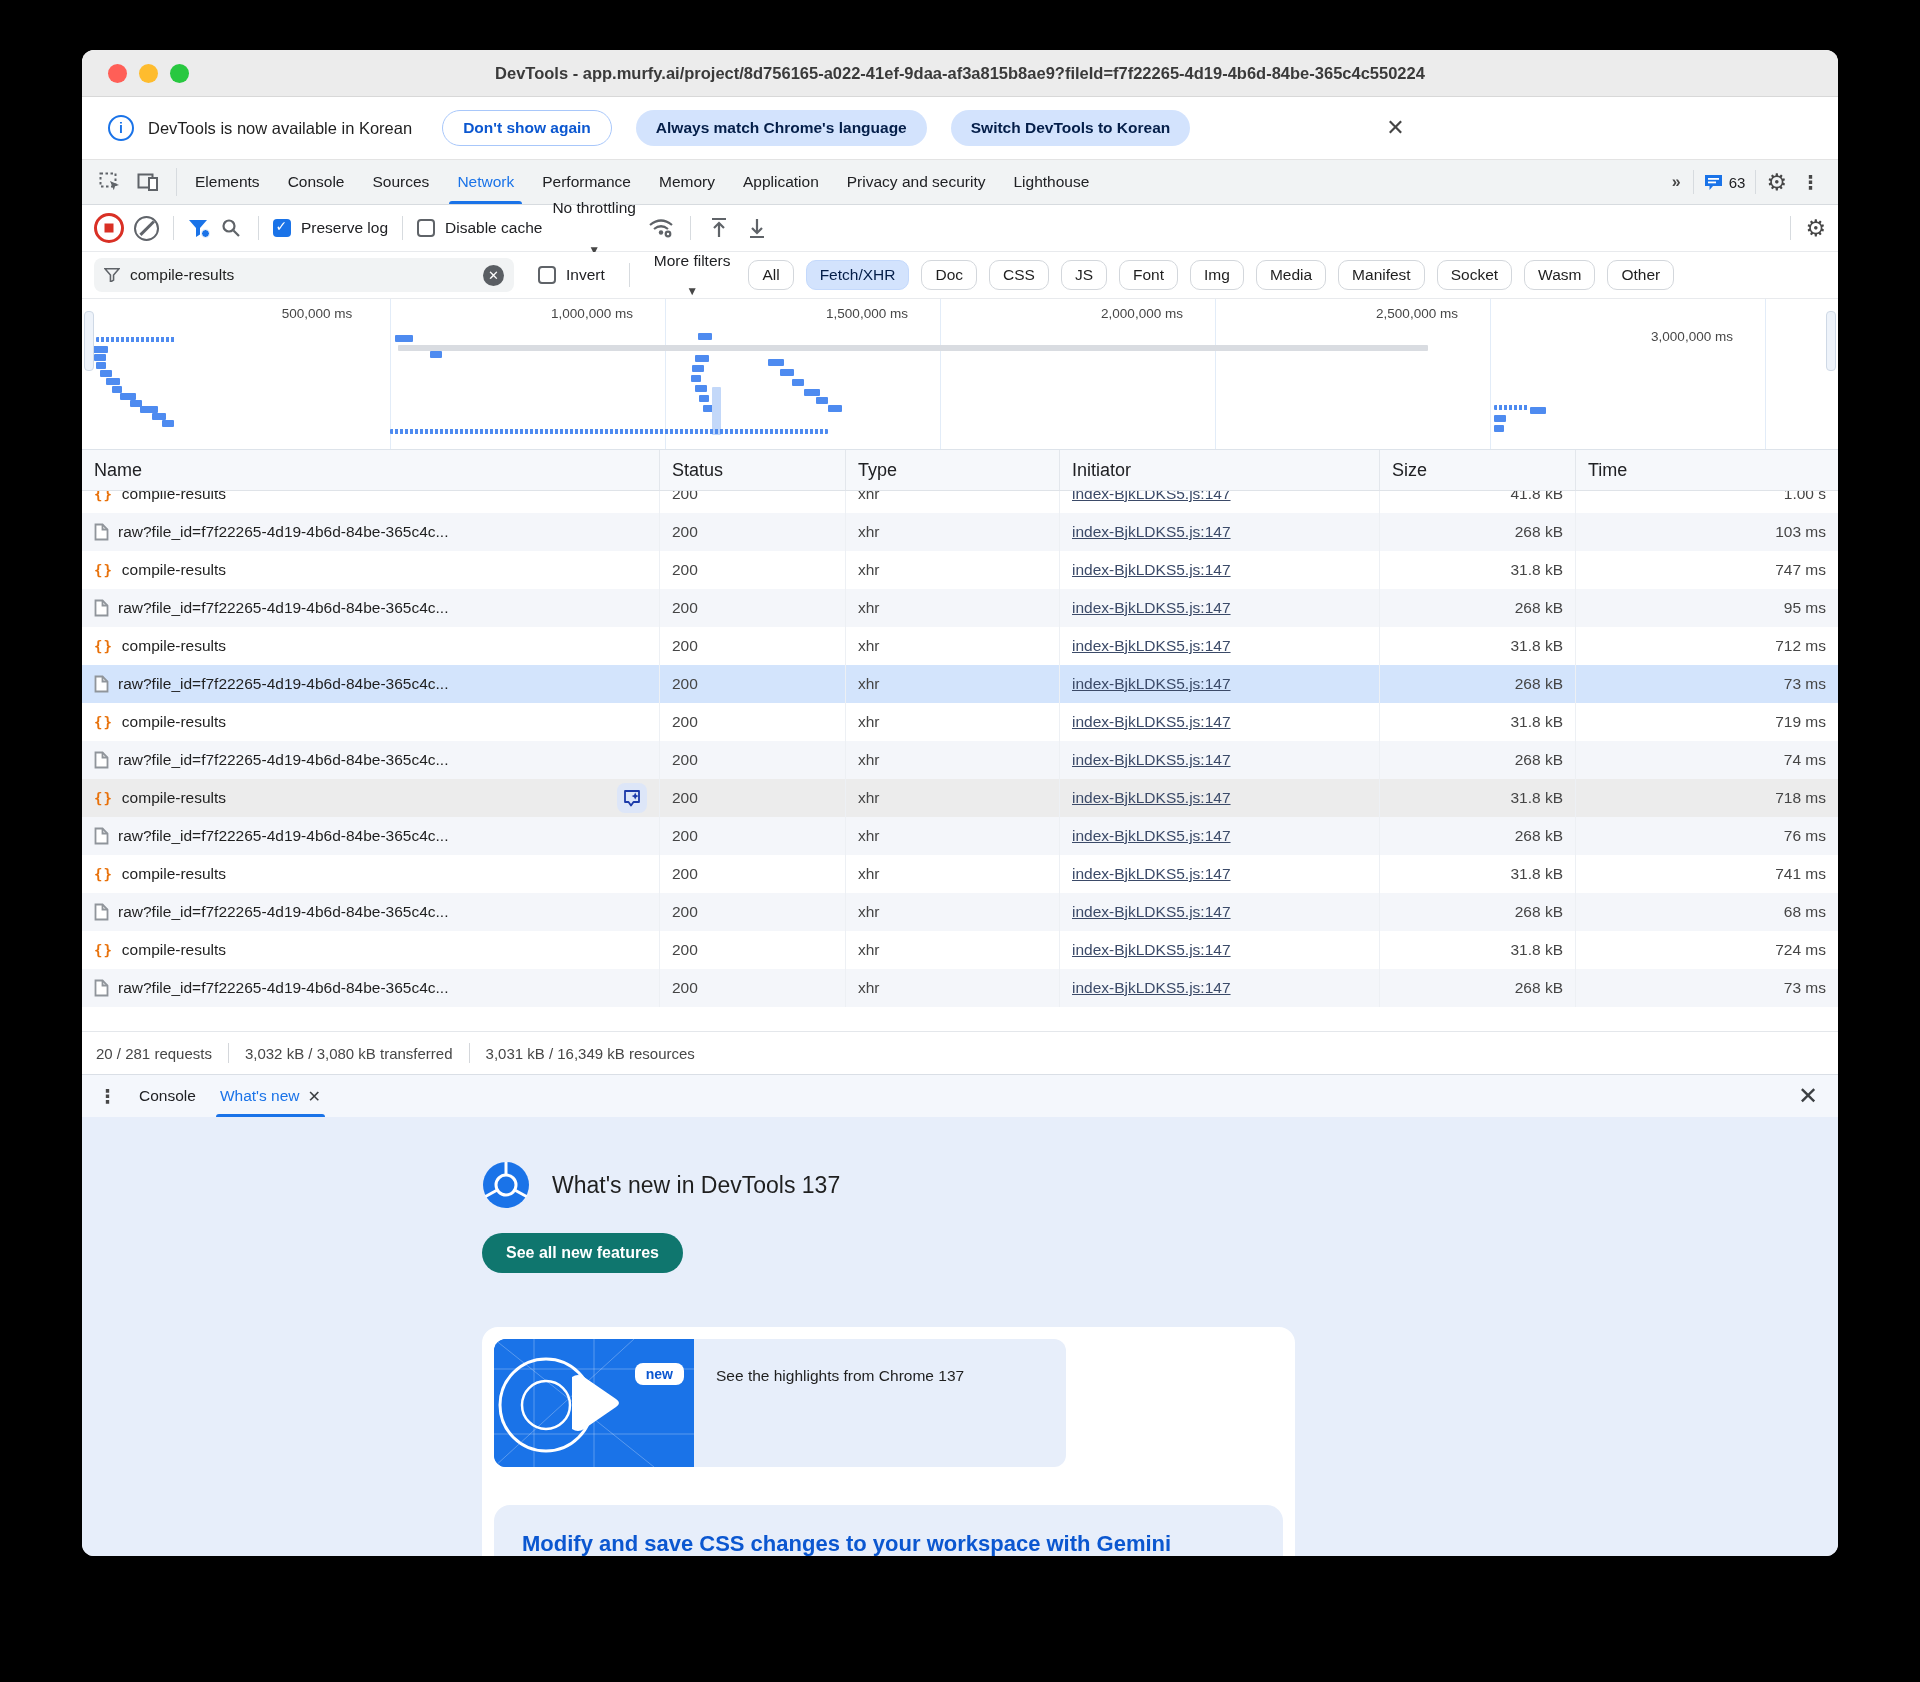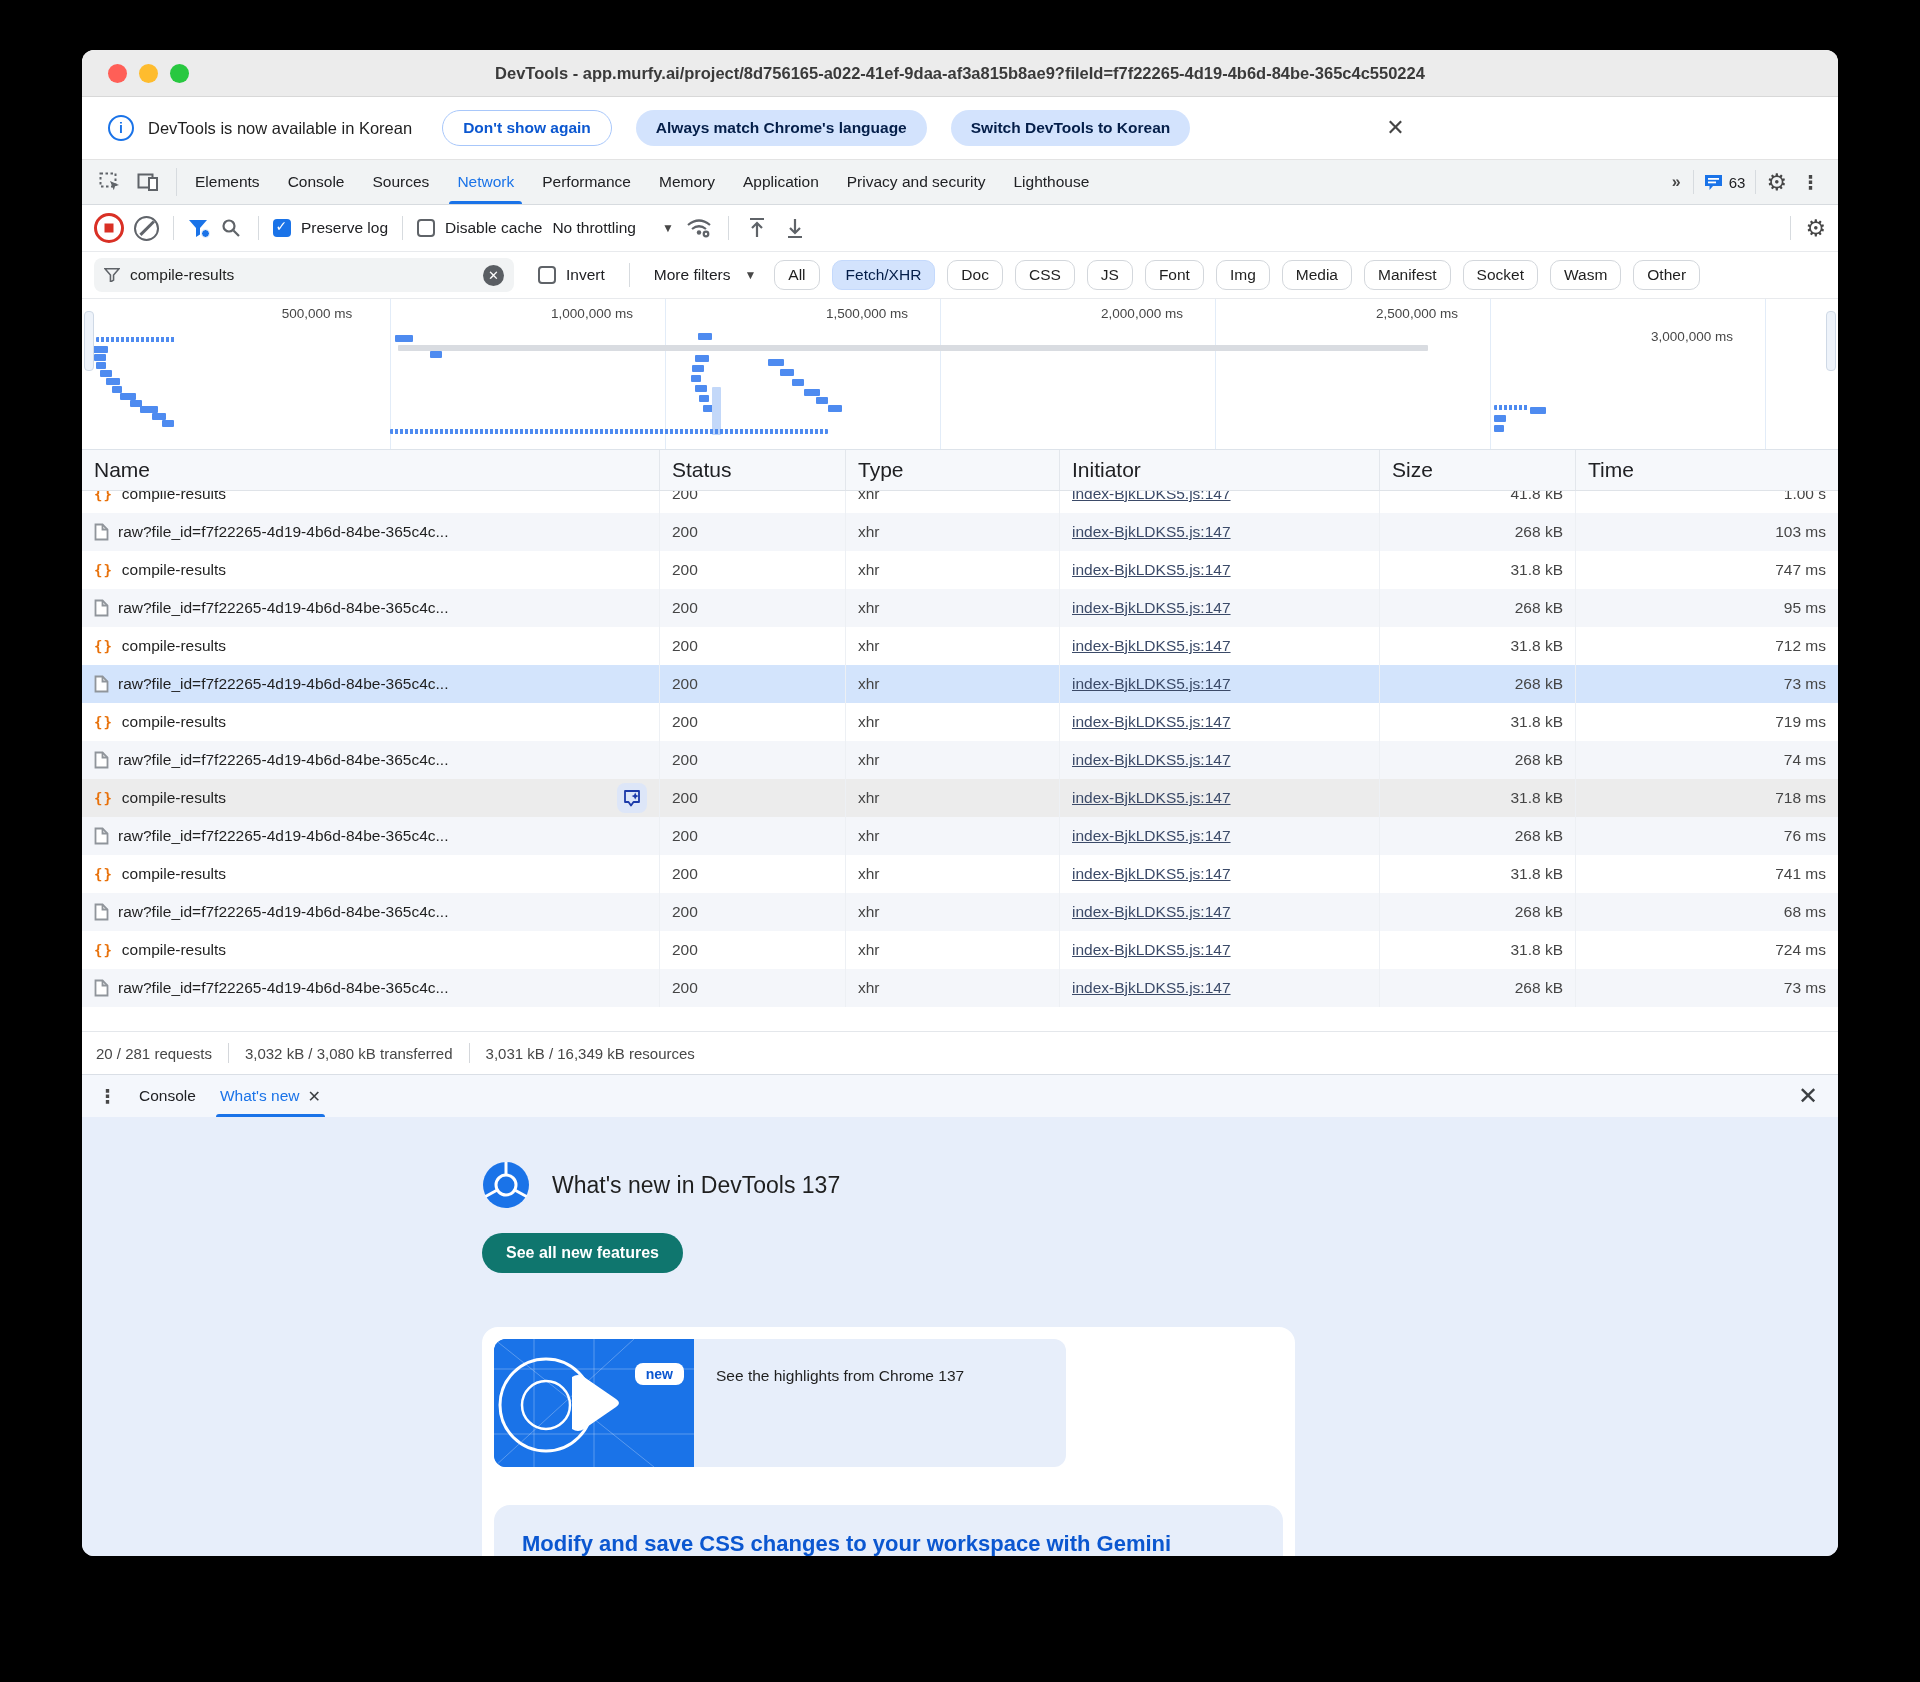--- a/index.html
+++ b/index.html
@@ -46,21 +46,21 @@
   .rec::after{content:"";position:absolute;left:50%;top:50%;width:9px;height:9px;transform:translate(-50%,-50%);background:#d93025;}
   .clear{width:21px;height:21px;border:2.5px solid #60646a;border-radius:50%;position:relative;cursor:pointer;flex:0 0 auto;}
   .clear::after{content:"";position:absolute;left:50%;top:50%;width:2.5px;height:19px;background:#60646a;transform:translate(-50%,-50%) rotate(45deg);}
   .funnel{position:relative;cursor:pointer;display:flex;flex:0 0 auto;}
   .funnel .dot{position:absolute;right:-2px;bottom:-1px;width:7px;height:7px;border-radius:50%;background:#1a73e8;border:1.5px solid #fff;}
   .cb{width:18px;height:18px;border-radius:4px;flex:0 0 auto;cursor:pointer;position:relative;box-sizing:border-box;}
   .cb.checked{background:#1a73e8;}
   .cb.checked::after{content:"✓";position:absolute;color:#fff;font-size:14px;font-weight:700;left:2.5px;top:-1px;}
   .cb.un{border:2px solid #5f6368;background:#fff;}
   .ctl-label{cursor:pointer;}
-  .throttle{display:flex;align-items:center;gap:26px;cursor:pointer;}
+  .throttle{display:flex;align-items:center;gap:26px;cursor:pointer;flex-direction:column;}
   .caret{font-size:12px;color:#474747;}
   .spacer{flex:1;}
   
   .filterbar{height:46px;flex:0 0 46px;background:#fff;border-bottom:1px solid #e8eaed;
     display:flex;align-items:center;padding:0 12px;gap:10px;font-size:15.5px;color:#202124;}
   .filterpill{width:400px;height:34px;background:#f1f3f4;border-radius:8px;display:flex;align-items:center;
     padding:0 10px;gap:10px;cursor:text;flex:0 0 auto;}
   .filterpill .q{color:#1f1f1f;}
   .clearx{margin-left:auto;width:21px;height:21px;border-radius:50%;background:#5a5e63;color:#fff;display:flex;
     align-items:center;justify-content:center;font-size:13px;cursor:pointer;}
@@ -71,21 +71,21 @@
   .overview{height:150px;flex:0 0 150px;position:relative;background:#fff;border-bottom:1px solid #dde3ea;overflow:hidden;cursor:col-resize;}
   .gridline{position:absolute;top:0;bottom:0;width:1px;background:#e2ecf8;}
   .tick{position:absolute;top:7px;width:130px;text-align:center;font-size:13.5px;color:#474747;}
   .obar{position:absolute;background:#4e8bf0;border-radius:1px;}
   .obar.gray{background:#d9dce1;}
   .obar.light{background:#c3d8f9;}
   .obar.dotted{background:repeating-linear-gradient(90deg,#4e8bf0 0 3px,transparent 3px 5px);}
   .handle{position:absolute;top:12px;width:8px;height:58px;border-radius:4px;background:#eef3fa;border:1px solid #cfd9e6;}
   
   .thead{height:40px;flex:0 0 40px;background:#f6f8fb;border-bottom:1px solid #dfe3e8;display:grid;
-    grid-template-columns:578px 186px 214px 320px 196px 1fr;align-items:center;font-size:21px;color:#202124;}
+    grid-template-columns:578px 186px 214px 320px 196px 1fr;align-items:center;font-size:18px;color:#202124;}
   .thead .hcell{padding:0 12px;border-right:1px solid #e3e7ec;height:100%;display:flex;align-items:center;cursor:pointer;}
   .thead .hcell:last-child{border-right:none;}
   .rows{height:540px;flex:0 0 540px;overflow:hidden;background:#fff;}
   .row{display:grid;grid-template-columns:578px 186px 214px 320px 196px 1fr;height:38px;align-items:center;
     font-size:15.5px;color:#454545;cursor:pointer;}
   .row.tint{background:#f4f6fa;}
   .row.selected{background:#d3e4fc;}
   .row.hover{background:#ececec;}
   .row.clipped{margin-top:-16px;}
   .cell{padding:0 12px;height:100%;display:flex;align-items:center;border-right:1px solid #edf0f4;overflow:hidden;white-space:nowrap;}

